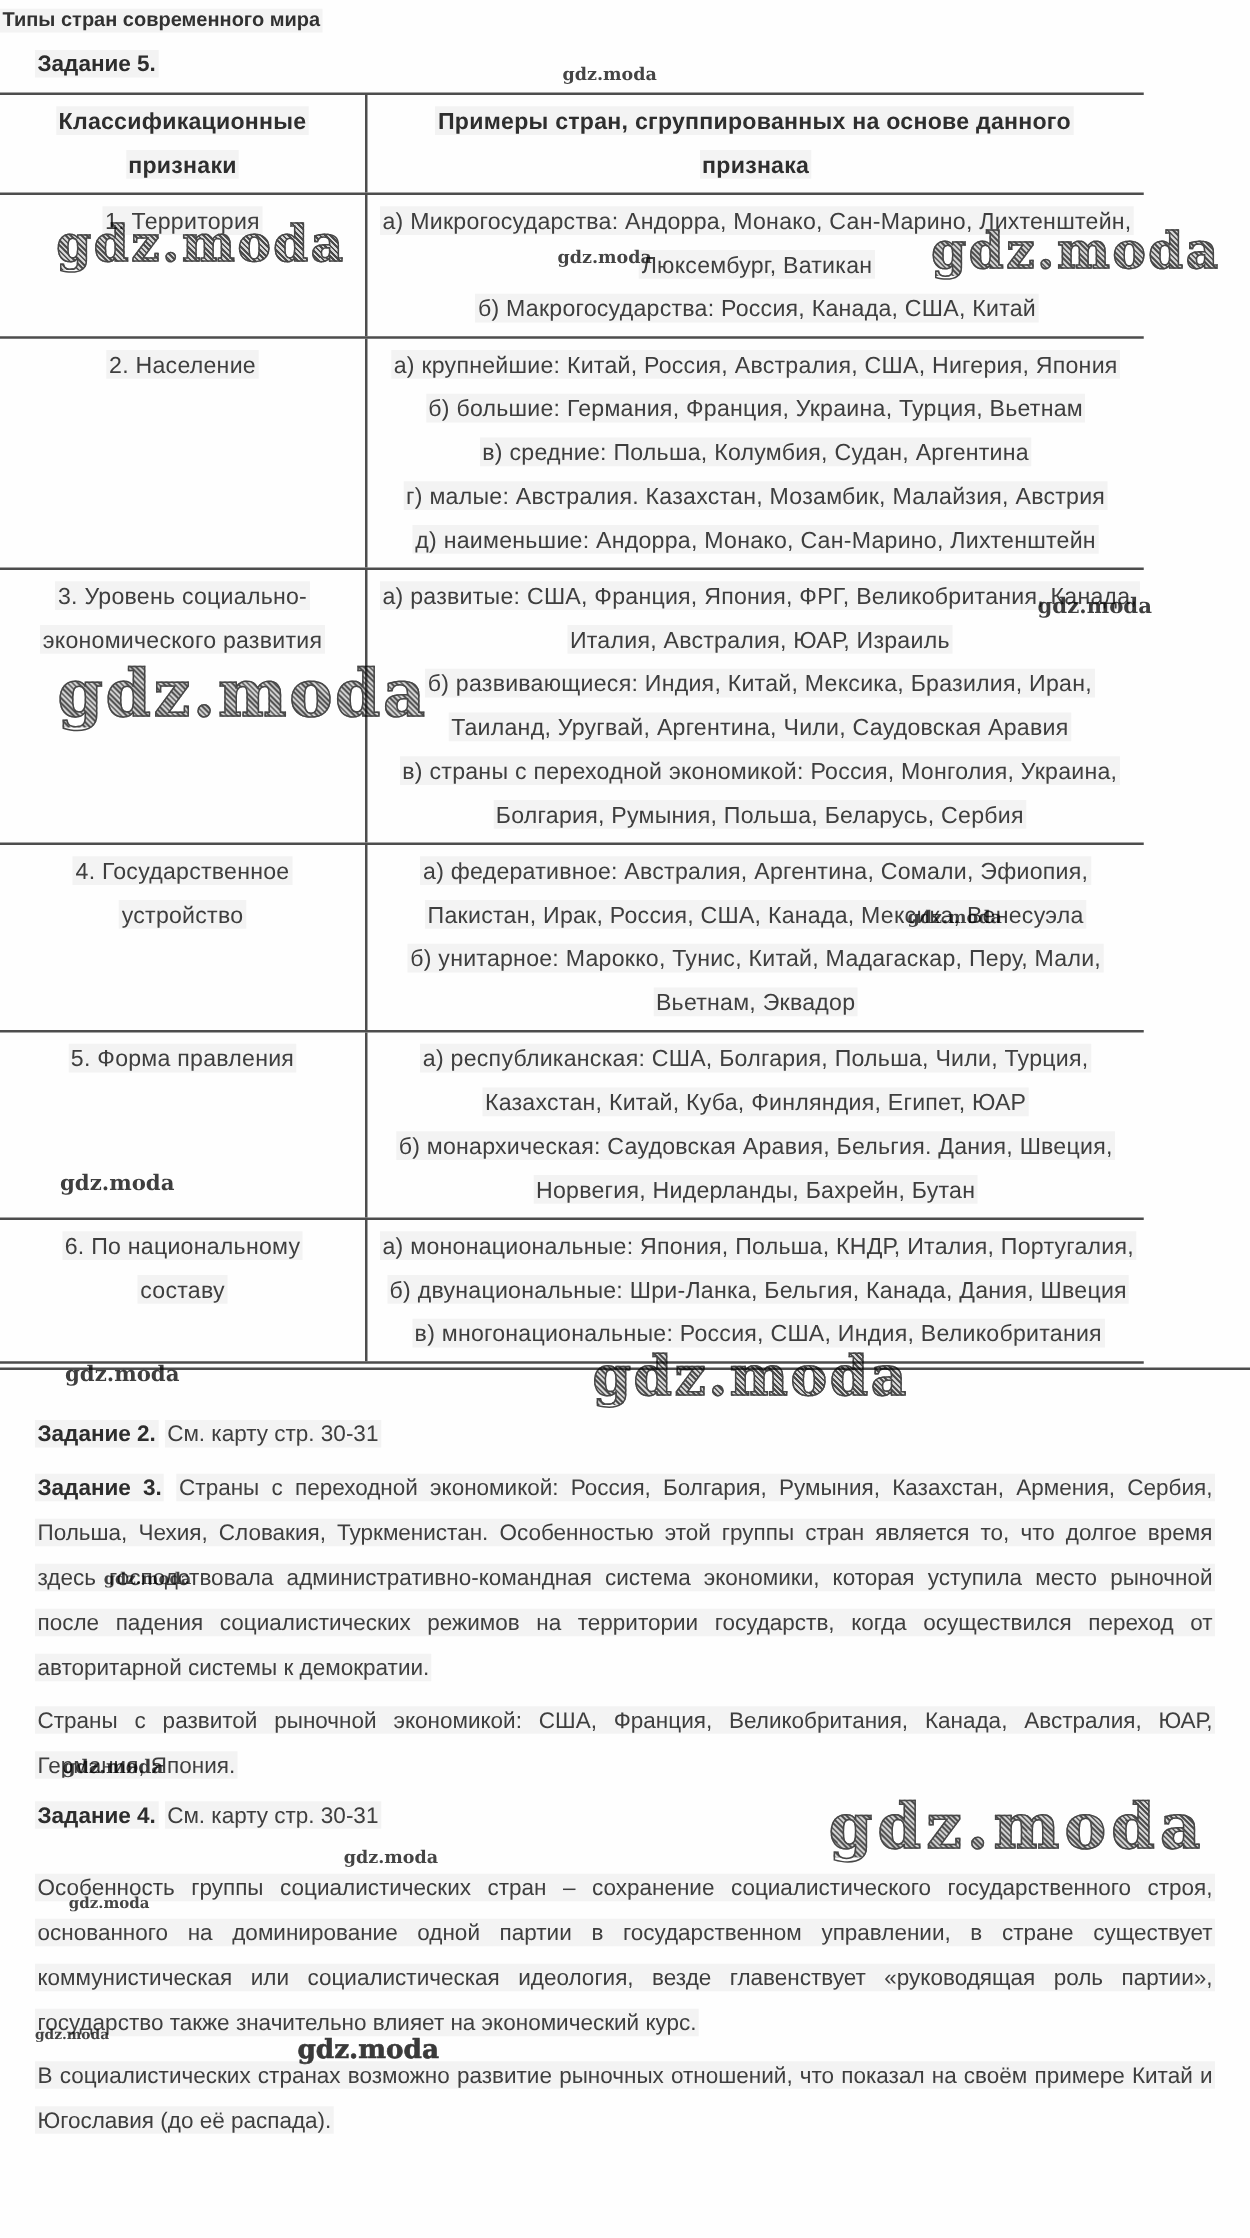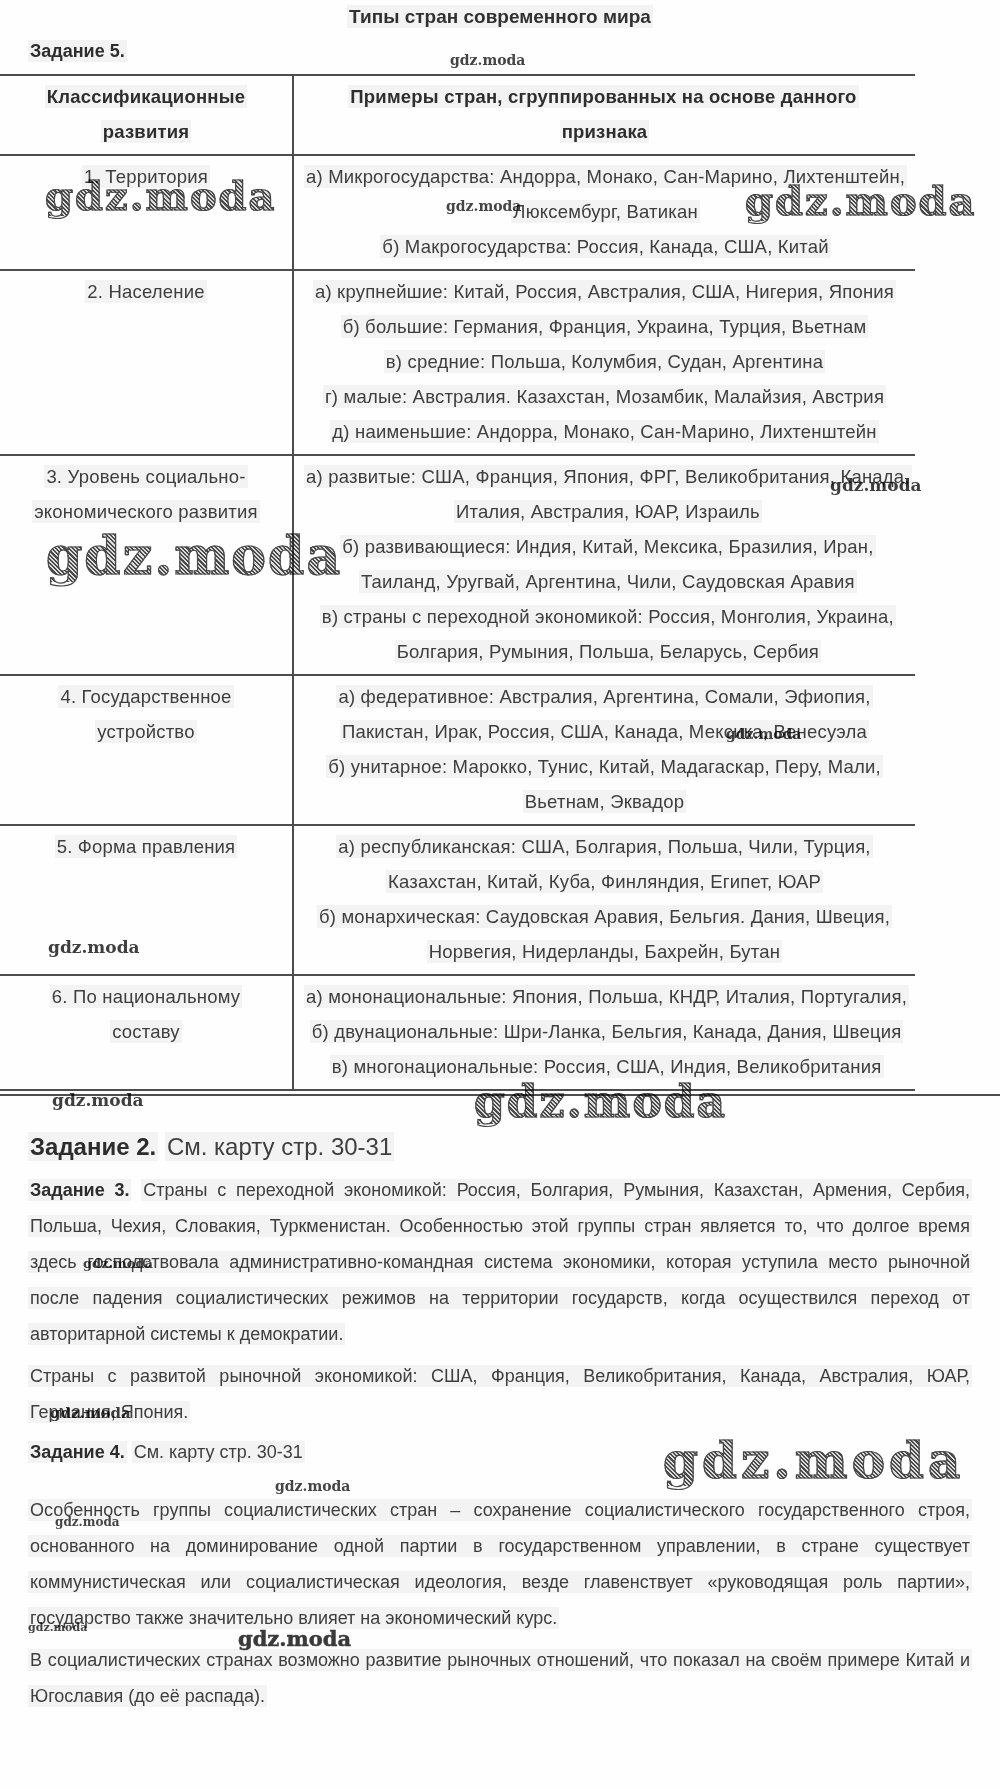--- a/index.html
+++ b/index.html
@@ -9,22 +9,21 @@
     width: 1000px;
     height: 1790px;
     margin: 0 auto;
     background: #fefefe;
     overflow: hidden;
     font-family: "Liberation Sans", sans-serif;
     color: #3e3e3e;
   }
   .doc-title {
     margin-top: 4px;
-    text-align: center;
-    font-size: 19px;
+    font-size: 16px;
     font-weight: bold;
     color: #313131;
     line-height: 26px;
   }
   .inset { padding: 0 28px; }
   .task-label-line {
     margin-top: 8px;
     font-size: 18px;
     line-height: 26px;
   }
@@ -42,21 +41,21 @@
   .hdr .line { font-weight: bold; color: #2e2e2e; white-space: normal; }
   .dline { margin-top: 3px; border-top: 2px solid #4d4d4d; height: 0; }
   
   .body {
     margin: 0;
     font-size: 18px;
     line-height: 36px;
     text-align: justify;
     color: #3e3e3e;
   }
-  .mt-task2 { margin-top: 38px; font-size: 24px; line-height: 26px; }
+  .mt-task2 { margin-top: 38px; font-size: 18px; line-height: 26px; }
   .mt12 { margin-top: 12px; }
   .mt6  { margin-top: 6px; }
   .mt4  { margin-top: 4px; }
   .mt8  { margin-top: 22px; }
   .halo {
     background: rgba(60,60,60,0.055);
     padding: 1px 2px;
     -webkit-box-decoration-break: clone;
     box-decoration-break: clone;
   }
@@ -94,21 +93,21 @@
 
   <div class="inset task-label-line">
     <b class="halo">Задание 5.</b>
   </div>
 
   <div class="ctable">
 
     <div class="trow hdr">
       <div class="cell cell-l">
         <div class="line"><span class="halo">Классификационные</span></div>
-        <div class="line"><span class="halo">развития</span></div>
+        <div class="line"><span class="halo">признаки</span></div>
       </div>
       <div class="cell cell-r">
         <div class="line"><span class="halo">Примеры стран, сгруппированных на основе данного признака</span></div>
       </div>
     </div>
 
     <div class="trow">
       <div class="cell cell-l">
         <div class="line"><span class="halo">1. Территория</span></div>
       </div>

